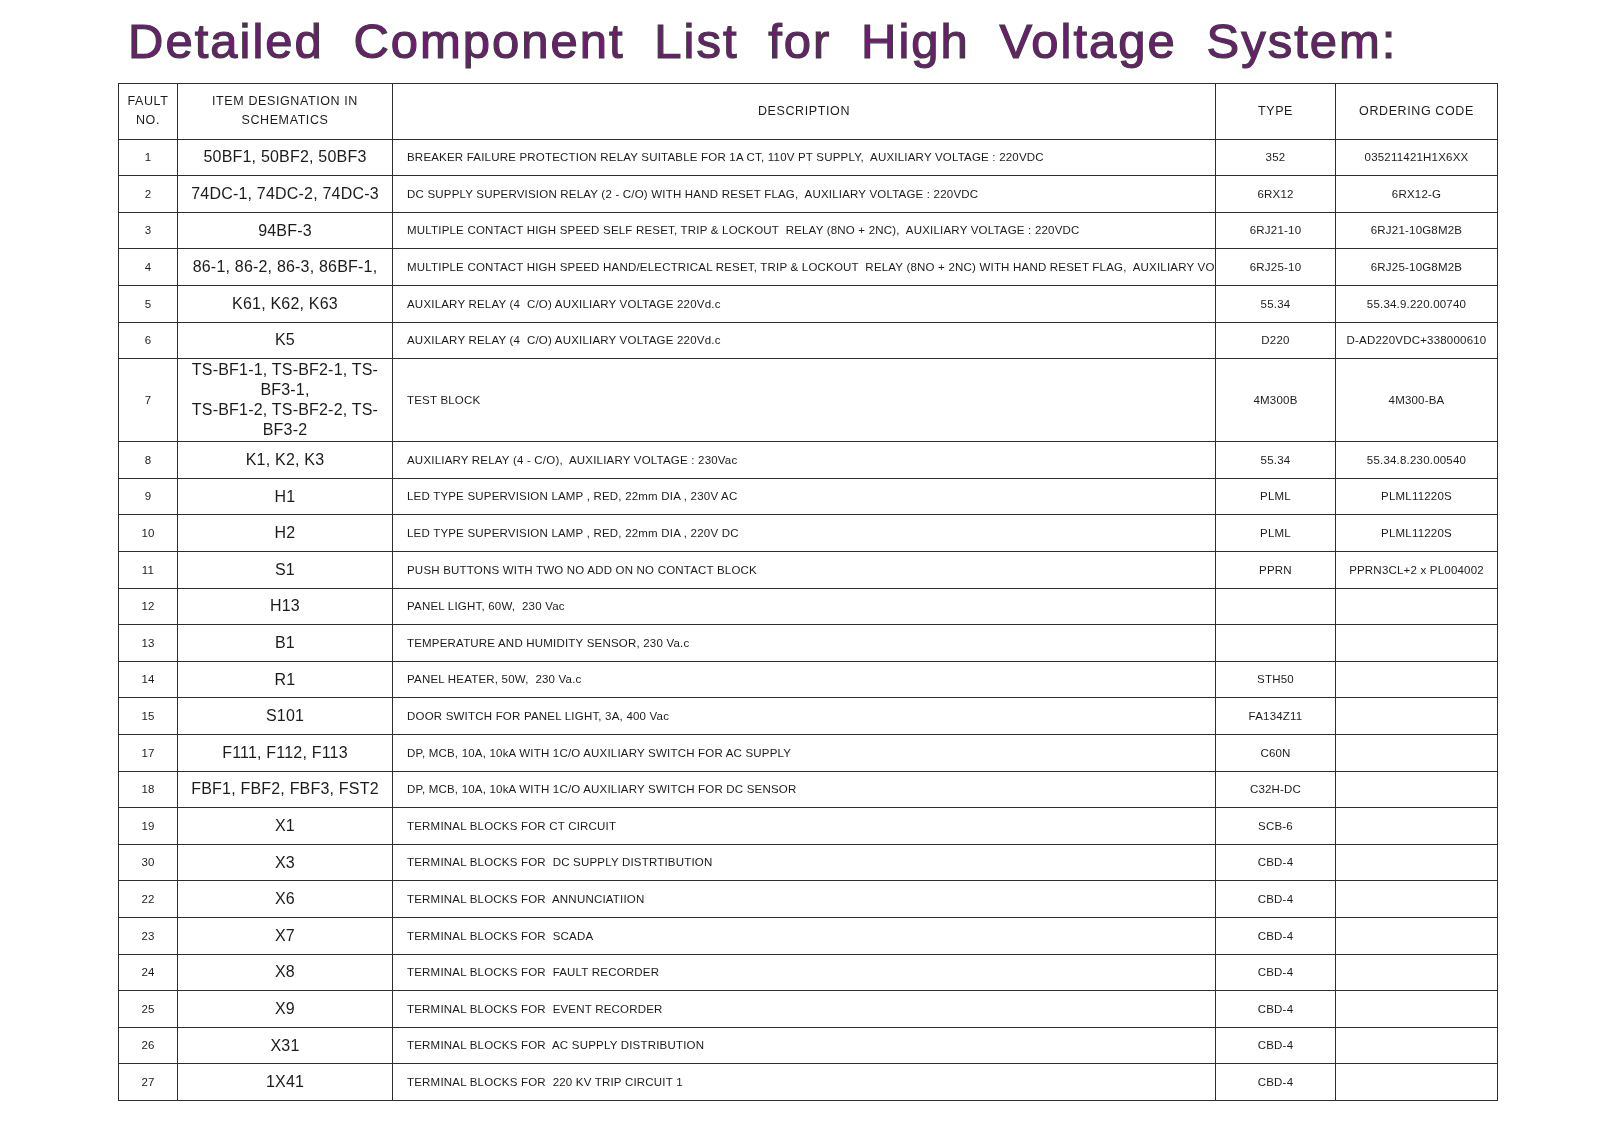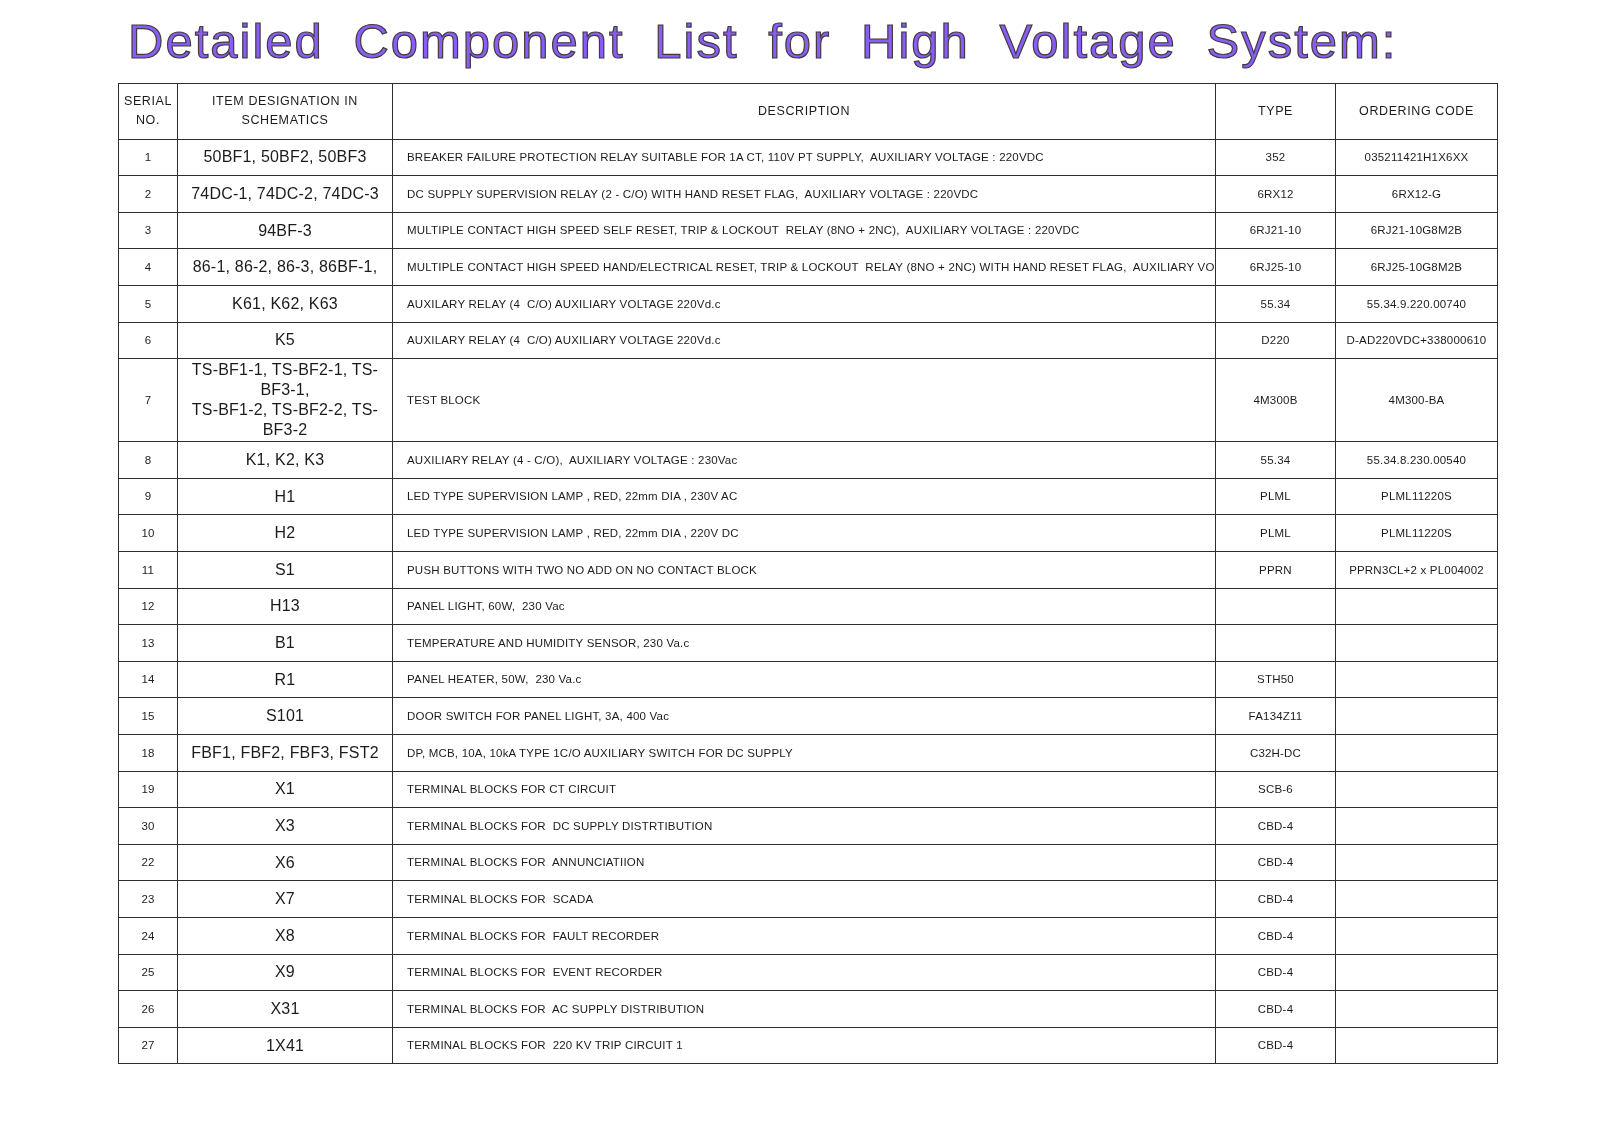--- a/index.html
+++ b/index.html
@@ -17,21 +17,21 @@
     color:var(--text);
     overflow:hidden;
   }
   .title{
     margin:10px 0 9px 128px;
     font-size:49px;
     font-weight:400;
     letter-spacing:2px;
     word-spacing:14px;
     white-space:nowrap;
-    color:#8b5cf6;
+    color:#701a75;
     -webkit-text-stroke:1.2px var(--title-outline);
     line-height:1.3;
   }
   table.component-table{
     border-collapse:collapse;
     table-layout:fixed;
     margin-left:118px;
     width:1379px;
   }
   col.w-serial{width:59px;}
@@ -79,21 +79,21 @@
 <table class="component-table">
   <colgroup>
     <col class="w-serial">
     <col class="w-desig">
     <col class="w-desc">
     <col class="w-type">
     <col class="w-code">
   </colgroup>
   <thead>
     <tr>
-      <th>SERIAL
+      <th>FAULT
 NO.</th>
       <th>ITEM DESIGNATION IN
 SCHEMATICS</th>
       <th>DESCRIPTION</th>
       <th>TYPE</th>
       <th>ORDERING CODE</th>
     </tr>
   </thead>
   <tbody>
       <tr>
@@ -196,23 +196,30 @@
     <td class="c-code"></td>
   </tr>
       <tr>
     <td class="c-serial">15</td>
     <td class="c-desig">S101</td>
     <td class="c-desc">DOOR SWITCH FOR PANEL LIGHT, 3A, 400 Vac</td>
     <td class="c-type">FA134Z11</td>
     <td class="c-code"></td>
   </tr>
       <tr>
+    <td class="c-serial">17</td>
+    <td class="c-desig">F111, F112, F113</td>
+    <td class="c-desc">DP, MCB, 10A, 10kA WITH 1C/O AUXILIARY SWITCH FOR AC SUPPLY</td>
+    <td class="c-type">C60N</td>
+    <td class="c-code"></td>
+  </tr>
+      <tr>
     <td class="c-serial">18</td>
     <td class="c-desig">FBF1, FBF2, FBF3, FST2</td>
-    <td class="c-desc">DP, MCB, 10A, 10kA TYPE 1C/O AUXILIARY SWITCH FOR DC SUPPLY</td>
+    <td class="c-desc">DP, MCB, 10A, 10kA WITH 1C/O AUXILIARY SWITCH FOR DC SENSOR</td>
     <td class="c-type">C32H-DC</td>
     <td class="c-code"></td>
   </tr>
       <tr>
     <td class="c-serial">19</td>
     <td class="c-desig">X1</td>
     <td class="c-desc">TERMINAL BLOCKS FOR CT CIRCUIT</td>
     <td class="c-type">SCB-6</td>
     <td class="c-code"></td>
   </tr>

